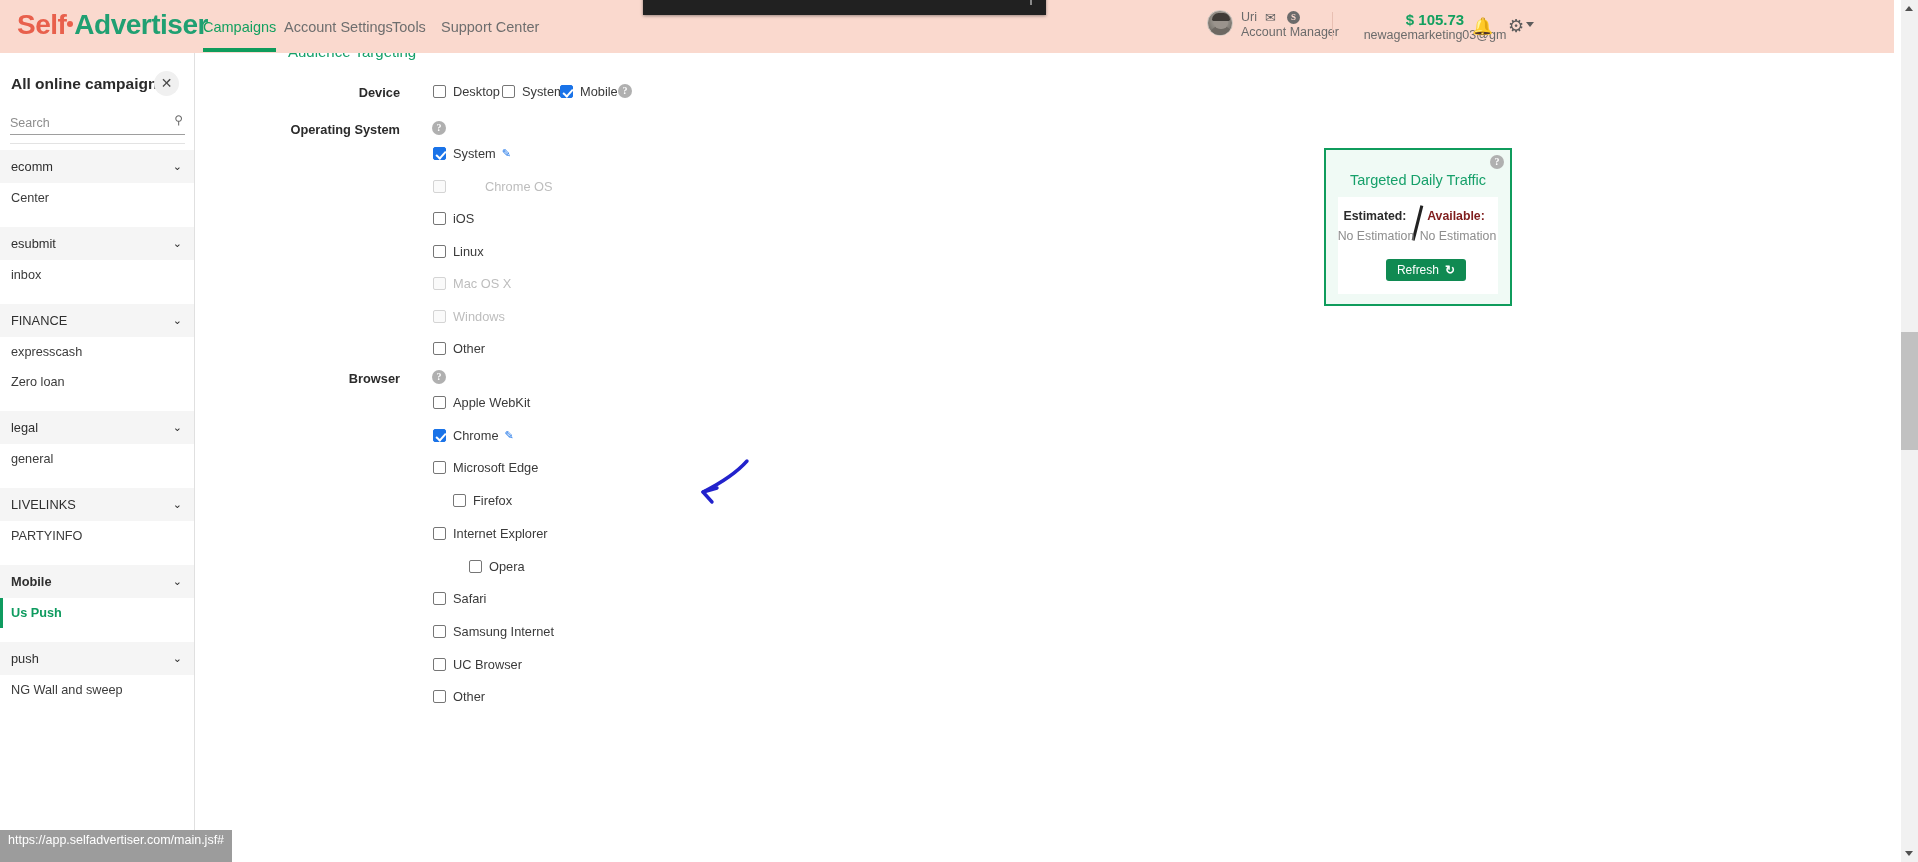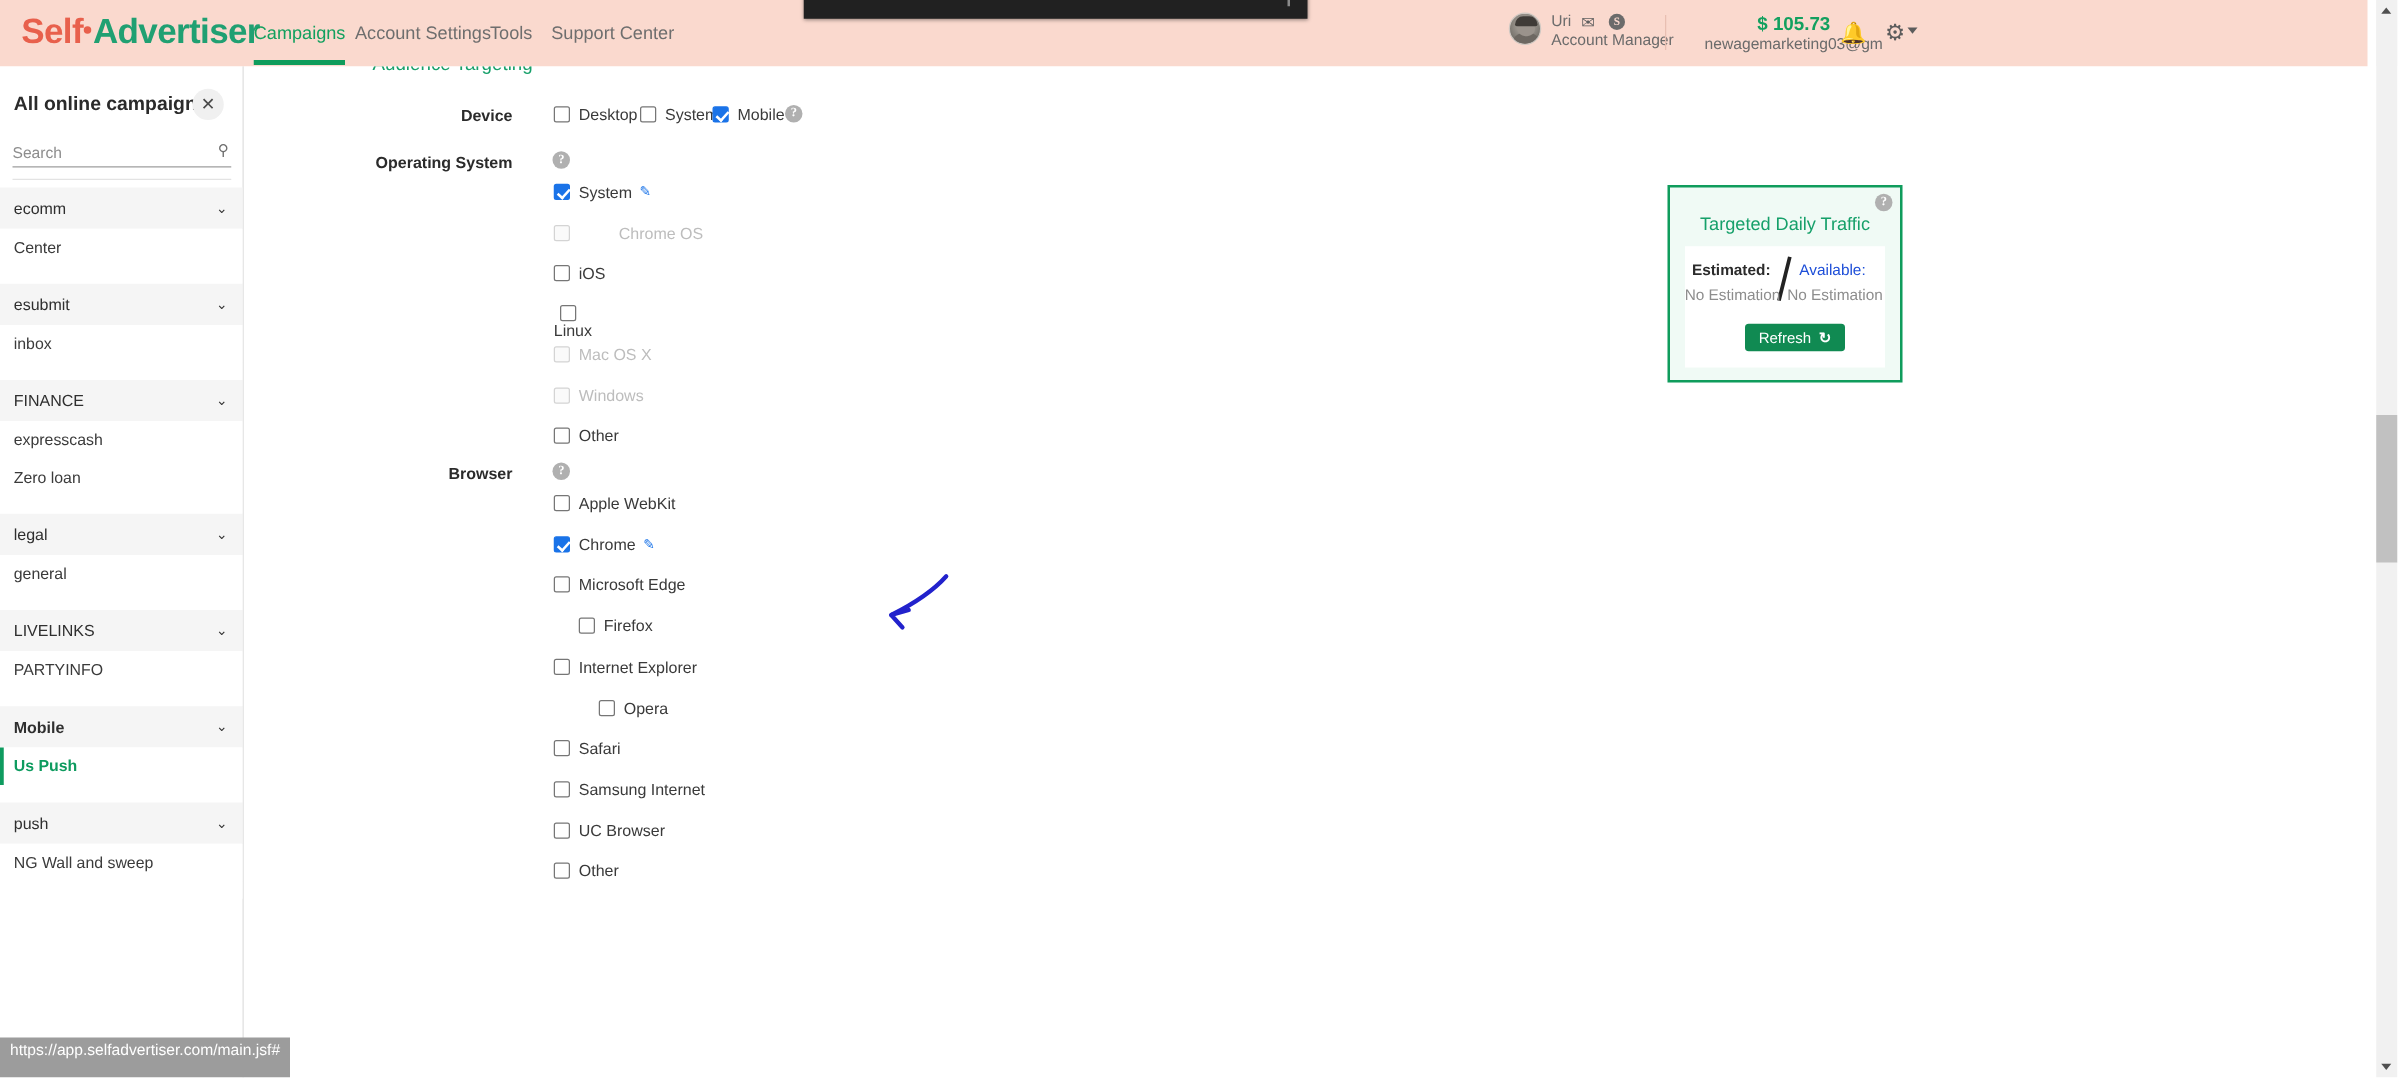--- a/index.html
+++ b/index.html
@@ -127,21 +127,21 @@
     content:""; position:absolute; left:0; top:0; bottom:0; width:3px; background:#0e9b5f;
   }
   .spacer { height:14px; background:#fff; }
 
   #status-url {
     position:absolute; left:0; bottom:0; height:32px; padding:3px 8px 0 8px;
     background:#9c9c9c; color:#ffffff; font-size:12.5px; z-index:60; white-space:nowrap;
   }
 
   
-  #main { position:absolute; left:195px; top:53px; width:1685px; height:721px; background:#fff; overflow:hidden; }
+  #main { position:absolute; left:185px; top:53px; width:1685px; height:721px; background:#fff; overflow:hidden; }
   #sec-title { position:absolute; left:103px; top:-10px; font-size:15px; color:#16a06a; }
   #sec-collapse { position:absolute; left:800px; top:-8px; font-size:13px; color:#555; }
 
   .row-label {
     position:absolute; font-size:12.8px; font-weight:bold; color:#2b2b2b; text-align:right;
   }
   .opt {
     position:absolute; display:flex; align-items:center; font-size:12.8px; color:#3a3a3a;
     white-space:nowrap;
   }
@@ -176,21 +176,21 @@
   #traffic-title {
     position:absolute; left:0; right:0; top:22px; text-align:center;
     font-size:14.5px; color:#16a06a;
   }
   #traffic-box {
     position:absolute; left:12px; right:12px; top:47px; bottom:10px; background:#fff;
   }
   #est-label { position:absolute; left:4px; top:12px; width:66px; text-align:center;
                font-size:12.3px; font-weight:bold; color:#2b2b2b; }
   #avl-label { position:absolute; right:2px; top:12px; width:80px; text-align:center;
-               font-size:12.3px; font-weight:normal; color:#1d4ed8; }
+               font-size:12.3px; font-weight:bold; color:#7f1d1d; }
   #est-val { position:absolute; left:-2px; top:32px; width:80px; text-align:center;
              font-size:12.3px; color:#8d8d8d; }
   #avl-val { position:absolute; right:-4px; top:32px; width:88px; text-align:center;
              font-size:12.3px; color:#8d8d8d; }
   #slash {
     position:absolute; left:78px; top:8px; width:3px; height:36px; background:#222;
     transform: rotate(14deg);
   }
   #refresh-btn {
     position:absolute; left:48px; top:62px; width:80px; height:22px;
@@ -357,21 +357,21 @@
           <span class="pencil">✎</span>
         </div>
         <div class="opt dis" style="left: 248px; top: 125.5px; gap: 32px;">
           <span class="cb dis"></span>
           <span>Chrome OS</span>
         </div>
         <div class="opt" style="left: 248px; top: 158px;">
           <span class="cb"></span>
           <span>iOS</span>
         </div>
-        <div class="opt" style="left: 248px; top: 190.5px; flex-direction: column;">
+        <div class="opt" style="left: 248px; top: 190.5px;">
           <span class="cb"></span>
           <span>Linux</span>
         </div>
         <div class="opt dis" style="left: 248px; top: 223px;">
           <span class="cb dis"></span>
           <span>Mac OS X</span>
         </div>
         <div class="opt dis" style="left: 248px; top: 255.5px;">
           <span class="cb dis"></span>
           <span>Windows</span>

